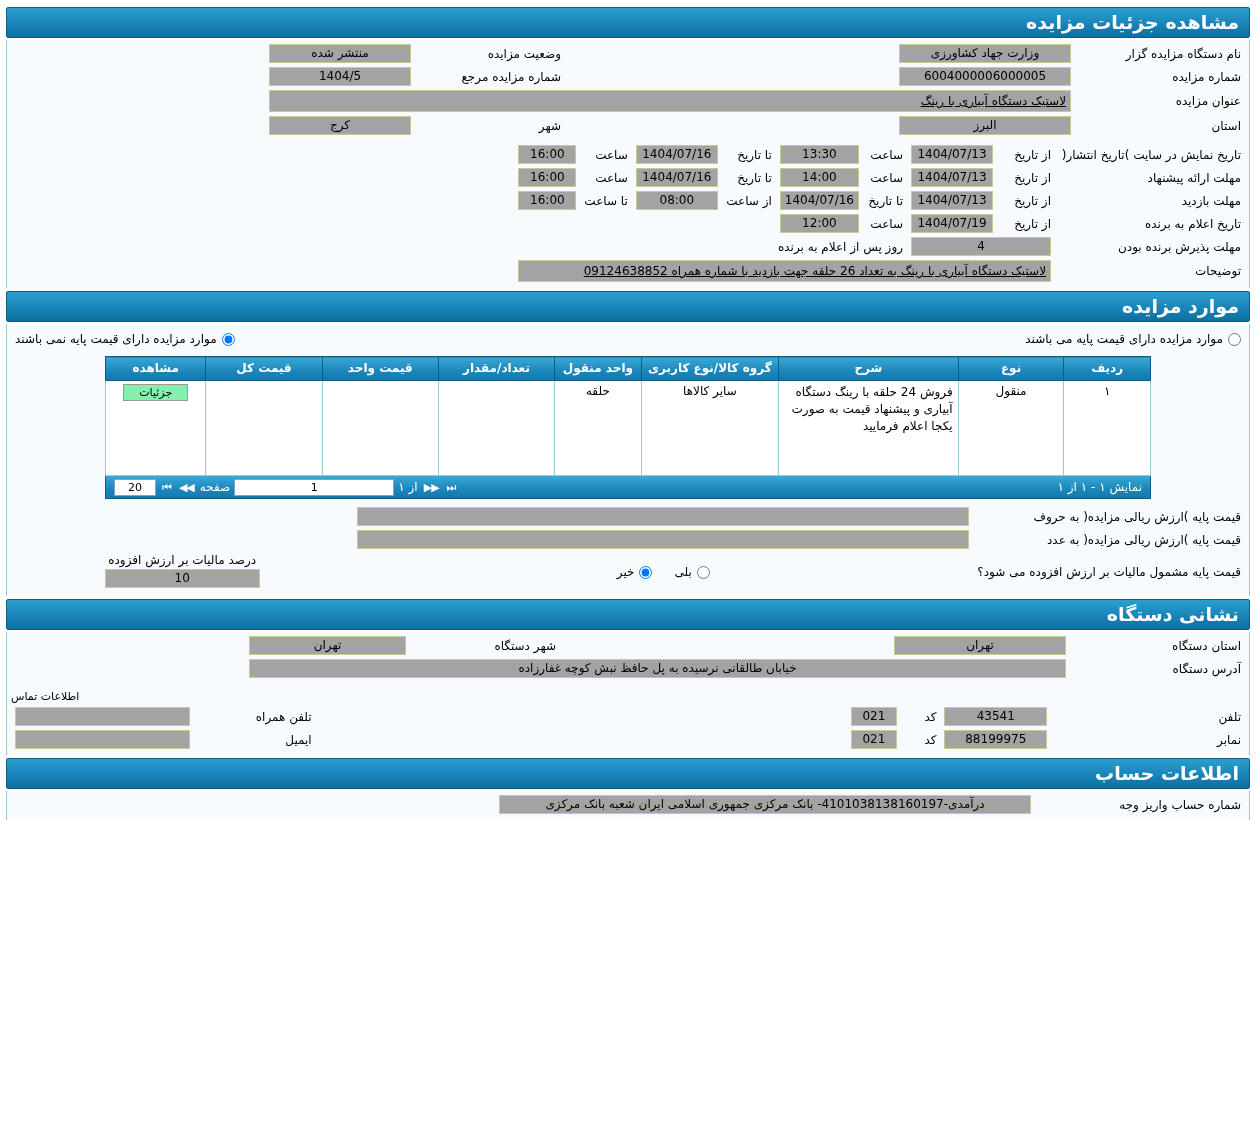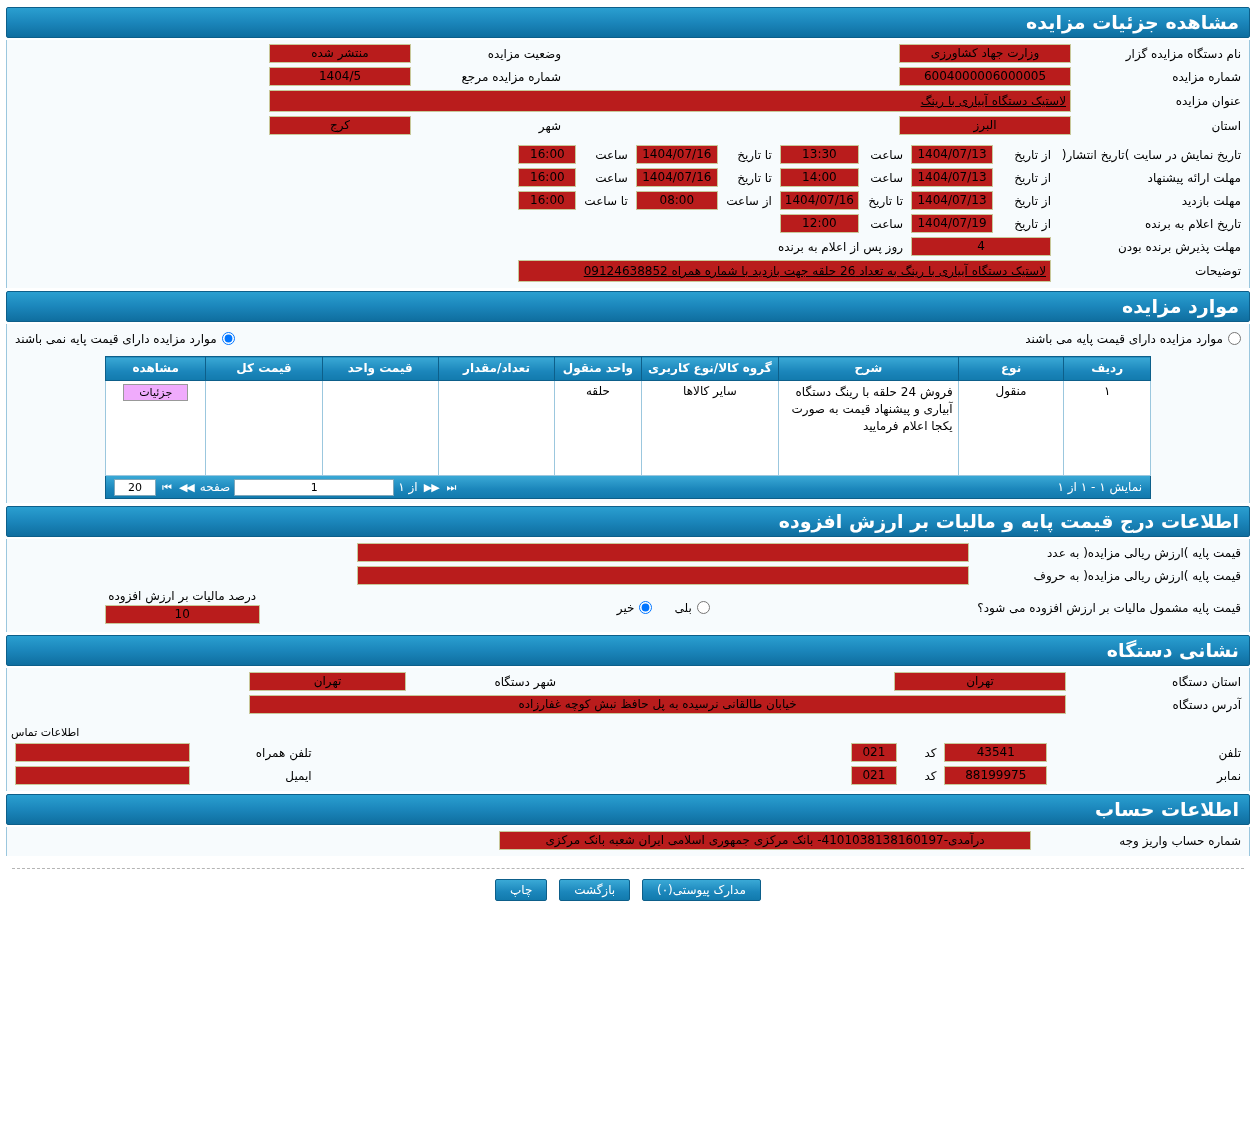--- a/index.html
+++ b/index.html
@@ -31,21 +31,21 @@
   .panel {
     border-left: 1px solid #9bc7de;
     border-right: 1px solid #9bc7de;
     background: #f7fbfd;
     padding: 2px 4px 4px 4px;
   }
   table.form { width: 100%; border-collapse: collapse; }
   table.form td { padding: 2px 4px; vertical-align: middle; }
   .lbl { text-align: right; white-space: nowrap; font-size: 12px; }
   .fld {
-    background: #b91c1c;
+    background: #a3a3a3;
     border: 1px solid #c8c89a;
     height: 19px;
     line-height: 17px;
     font-size: 12px;
     padding: 0 4px;
     text-align: center;
     display: block;
     width: 100%;
     overflow: hidden;
     white-space: nowrap;
@@ -76,21 +76,21 @@
     border: 1px solid #9bc7de;
     font-size: 12px;
     padding: 3px 5px;
     text-align: center;
     vertical-align: top;
     height: 95px;
   }
   table.items td.desc { text-align: right; line-height: 17px; }
   .details-btn {
     display: inline-block;
-    background: #f0abfc;
+    background: #86efac;
     border: 1px solid #999;
     font-size: 11px;
     padding: 0 15px;
     line-height: 15px;
     cursor: pointer;
   }
   .pager {
     background: linear-gradient(to bottom, #3aa9d6 0%, #1b86bb 60%, #127aad 100%);
     border: 1px solid #0d5f8a;
     border-top: none;
@@ -108,21 +108,21 @@
   .pager .right-group { display: flex; align-items: center; gap: 5px; }
   .pg-input {
     background: #fff; border: 1px solid #7fa8bb; color: #000;
     height: 17px; line-height: 15px; font-size: 11px; text-align: center;
   }
   .pg-arrow {
     color:#fff; font-size: 11px; letter-spacing: -1px; cursor: pointer;
     padding: 0 2px;
   }
   .radio-row { display: flex; align-items: center; justify-content: space-between; padding: 6px 4px 4px 4px; }
-  .radio-item { display: flex; align-items: flex-start; gap: 5px; font-size: 12px; }
+  .radio-item { display: flex; align-items: flex-end; gap: 5px; font-size: 12px; }
   input[type=radio] { margin: 0; }
 
   .btm-bar {
     border-top: 1px dashed #b5b5b5;
     margin: 12px 6px 0 6px;
     padding: 10px 0 10px 0;
     text-align: center;
   }
   .btn {
     display: inline-block;
@@ -343,34 +343,33 @@
           <span class="pg-input" style="width:160px">1</span>
           <span>صفحه</span>
           <span class="pg-arrow">◀◀</span>
           <span class="pg-arrow">⏮</span>
           <span class="pg-input" style="width:42px">20</span>
         </div>
       </div>
     </div>
   </div>
 
-  <div class="section-bar">اطلاعات درج قیمت پایه و مالیات بر ارزش افزوده</div>
-  <div class="panel">
-    <table class="form">
-      <tbody>
-          <tr>
+  <div class="panel">
+    <table class="form">
+      <tbody>
+          <tr>
+        <td class="lbl">قیمت پایه )ارزش ریالی مزایده( به حروف</td>
+        <td>
+              <span class="fld empty"></span>
+            </td>
+        <td></td>
+      </tr>
+      <tr>
         <td class="lbl" style="width:260px">قیمت پایه )ارزش ریالی مزایده( به عدد</td>
         <td style="width:620px">
-              <span class="fld empty"></span>
-            </td>
-        <td></td>
-      </tr>
-      <tr>
-        <td class="lbl">قیمت پایه )ارزش ریالی مزایده( به حروف</td>
-        <td>
               <span class="fld empty"></span>
             </td>
         <td></td>
       </tr>
       <tr>
         <td class="lbl">قیمت پایه مشمول مالیات بر ارزش افزوده می شود؟</td>
         <td>
           <div style="display:flex;align-items:center;gap:22px;justify-content:center;">
             <label class="radio-item">
               <input type="radio" name="vat" style="">
@@ -465,19 +464,14 @@
         <td class="lbl" style="width:210px">شماره حساب واریز وجه</td>
         <td style="width:540px">
               <span class="fld">درآمدی-4101038138160197- بانک مرکزی جمهوری اسلامی ایران شعبه بانک مرکزی</span>
             </td>
         <td></td>
       </tr>
     </tbody>
       </table>
   </div>
 
-  <div class="btm-bar">
-    <span class="btn">مدارک پیوستی(۰)</span>
-    <span class="btn">بازگشت</span>
-    <span class="btn">چاپ</span>
-  </div>
 
 </div>
 
 </body></html>

